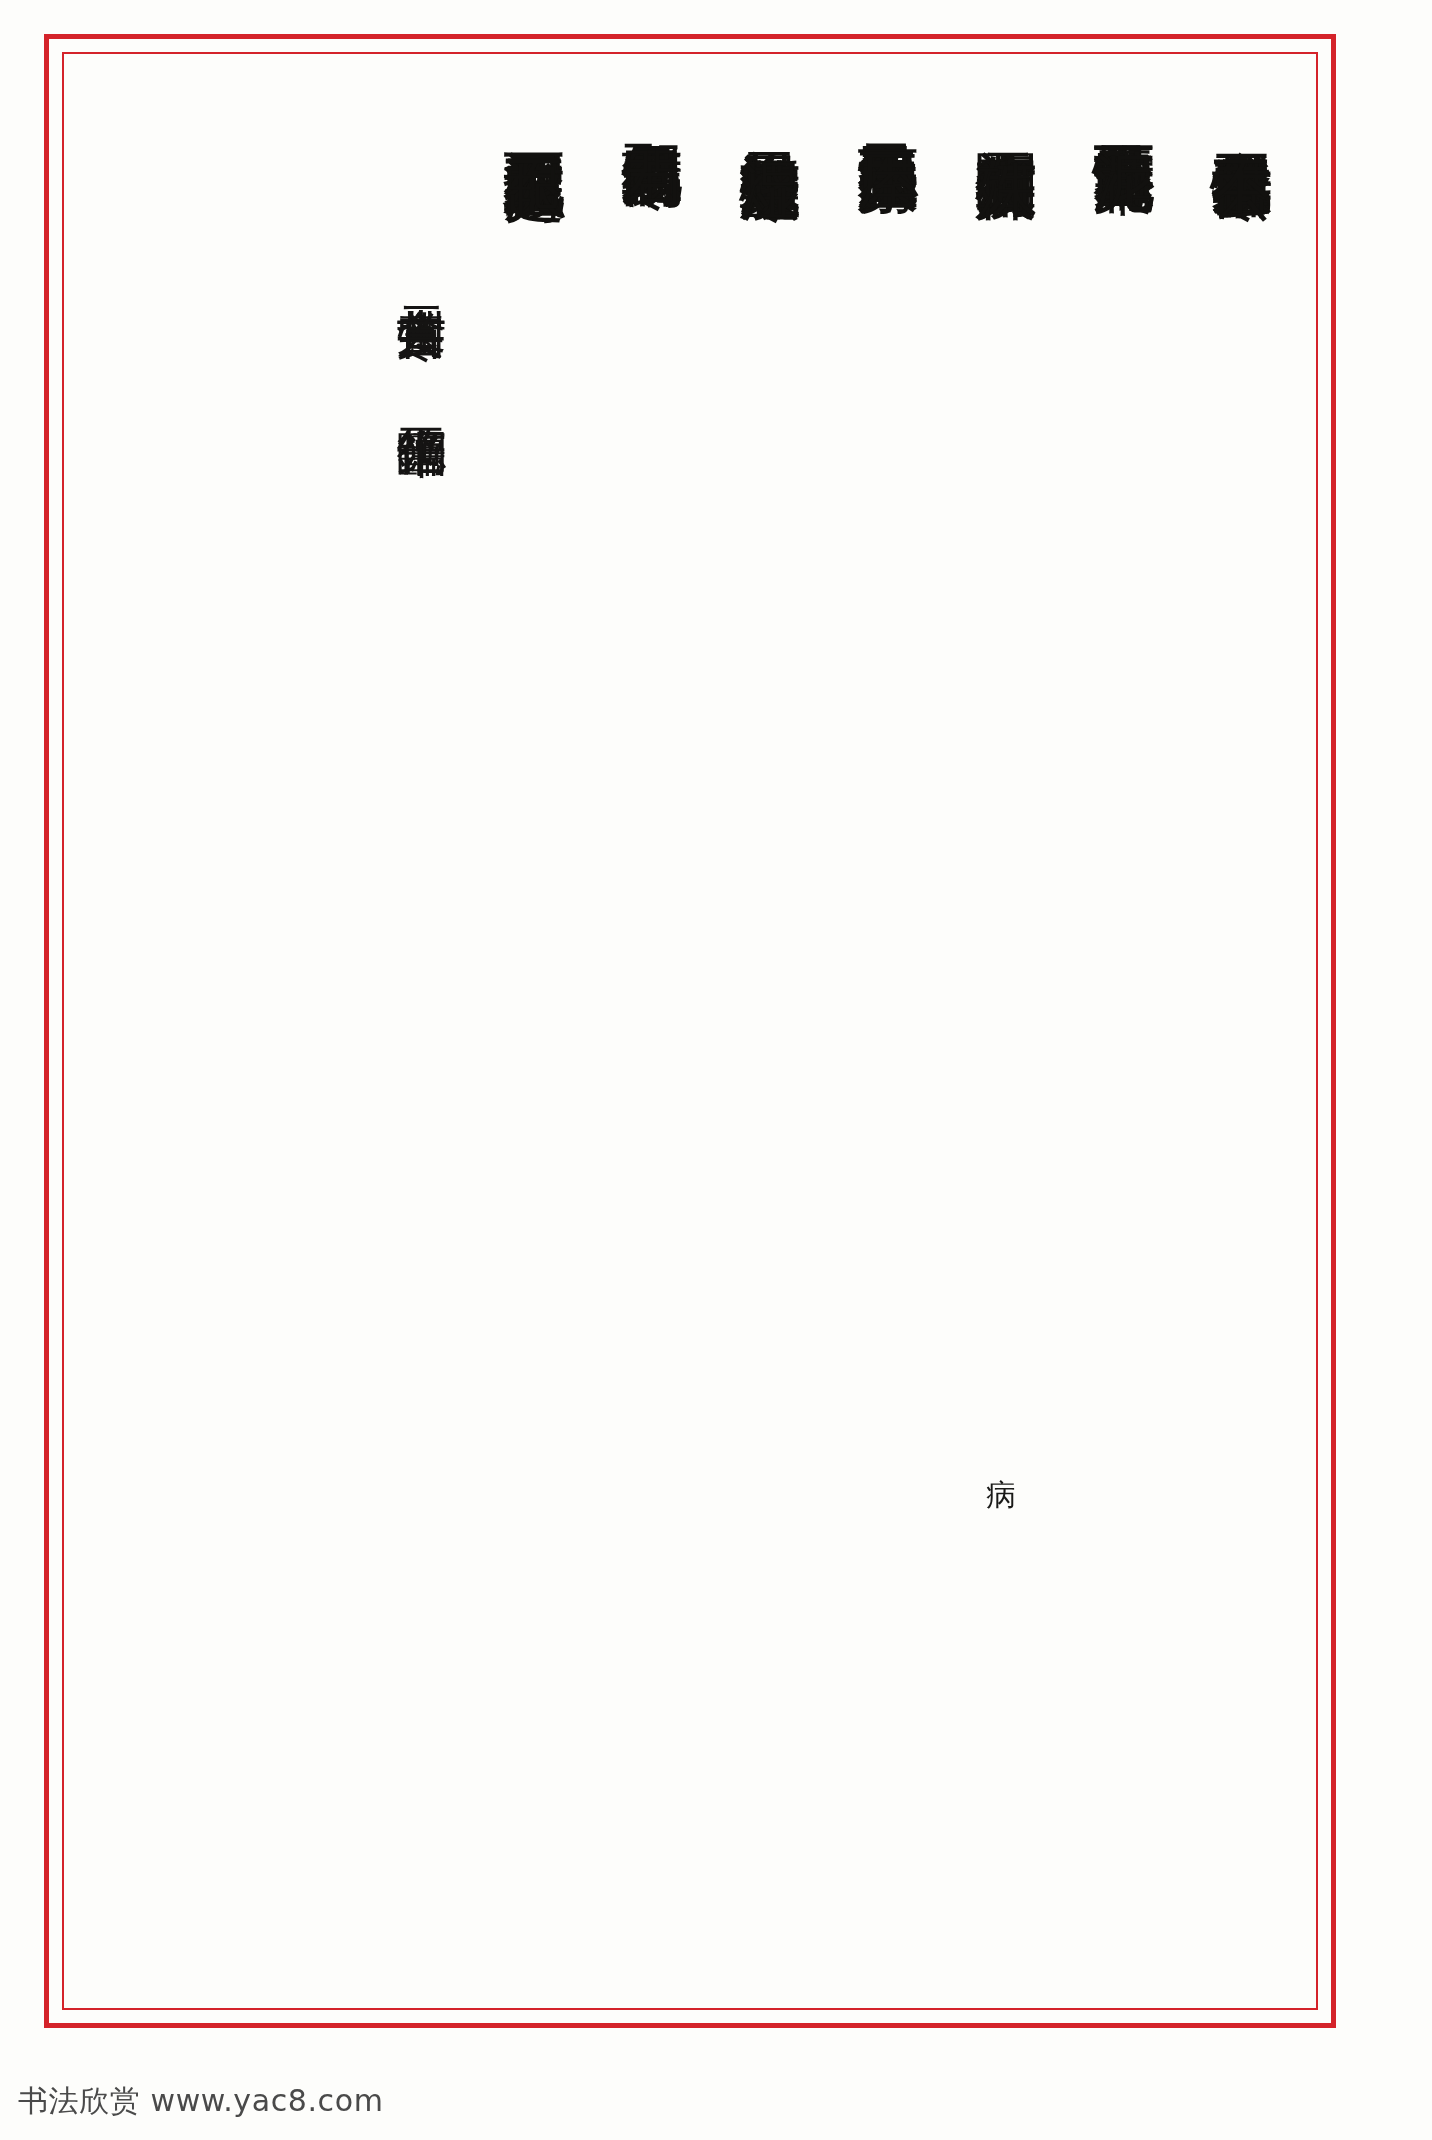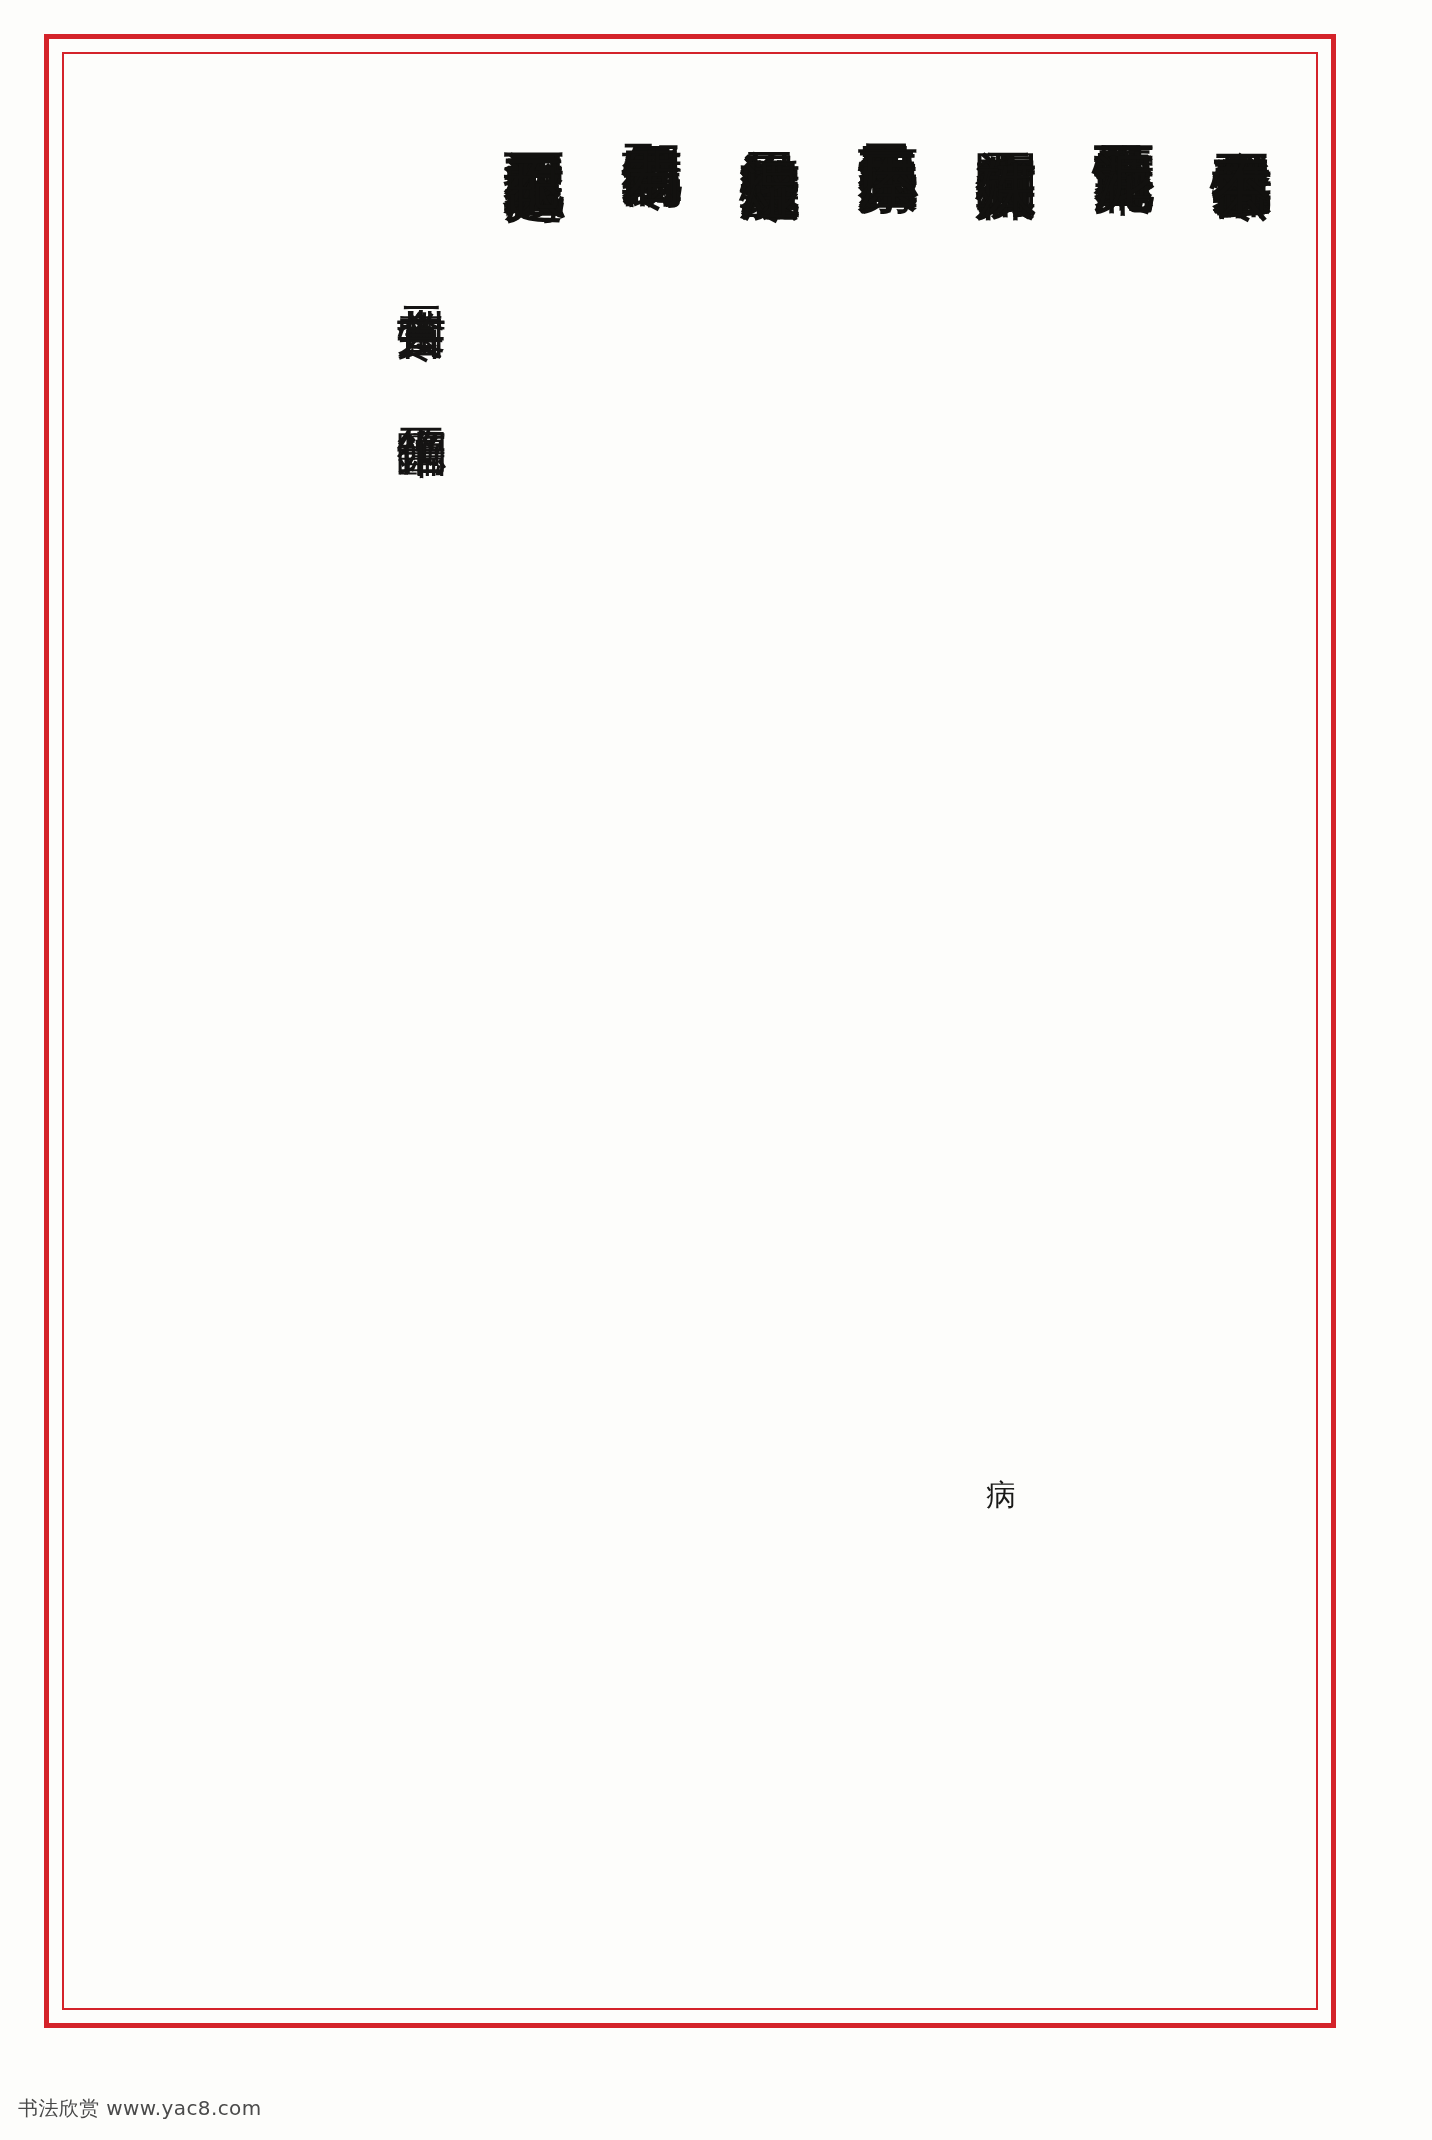--- a/index.html
+++ b/index.html
@@ -95,21 +95,21 @@
     width: 104px;
     padding-top: 180px;
     color: #151413;
   }
 
   #watermark {
     position: absolute;
     left: 18px;
     bottom: 18px;
     font-family: "DejaVu Sans", sans-serif;
-    font-size: 20px;
+    font-size: 30px;
     color: #4a4a4a;
     letter-spacing: 0.02em;
   }
 </style>
 </head>
 <body>
 
 <div id="page">
 
   <div id="frame-outer"></div>

